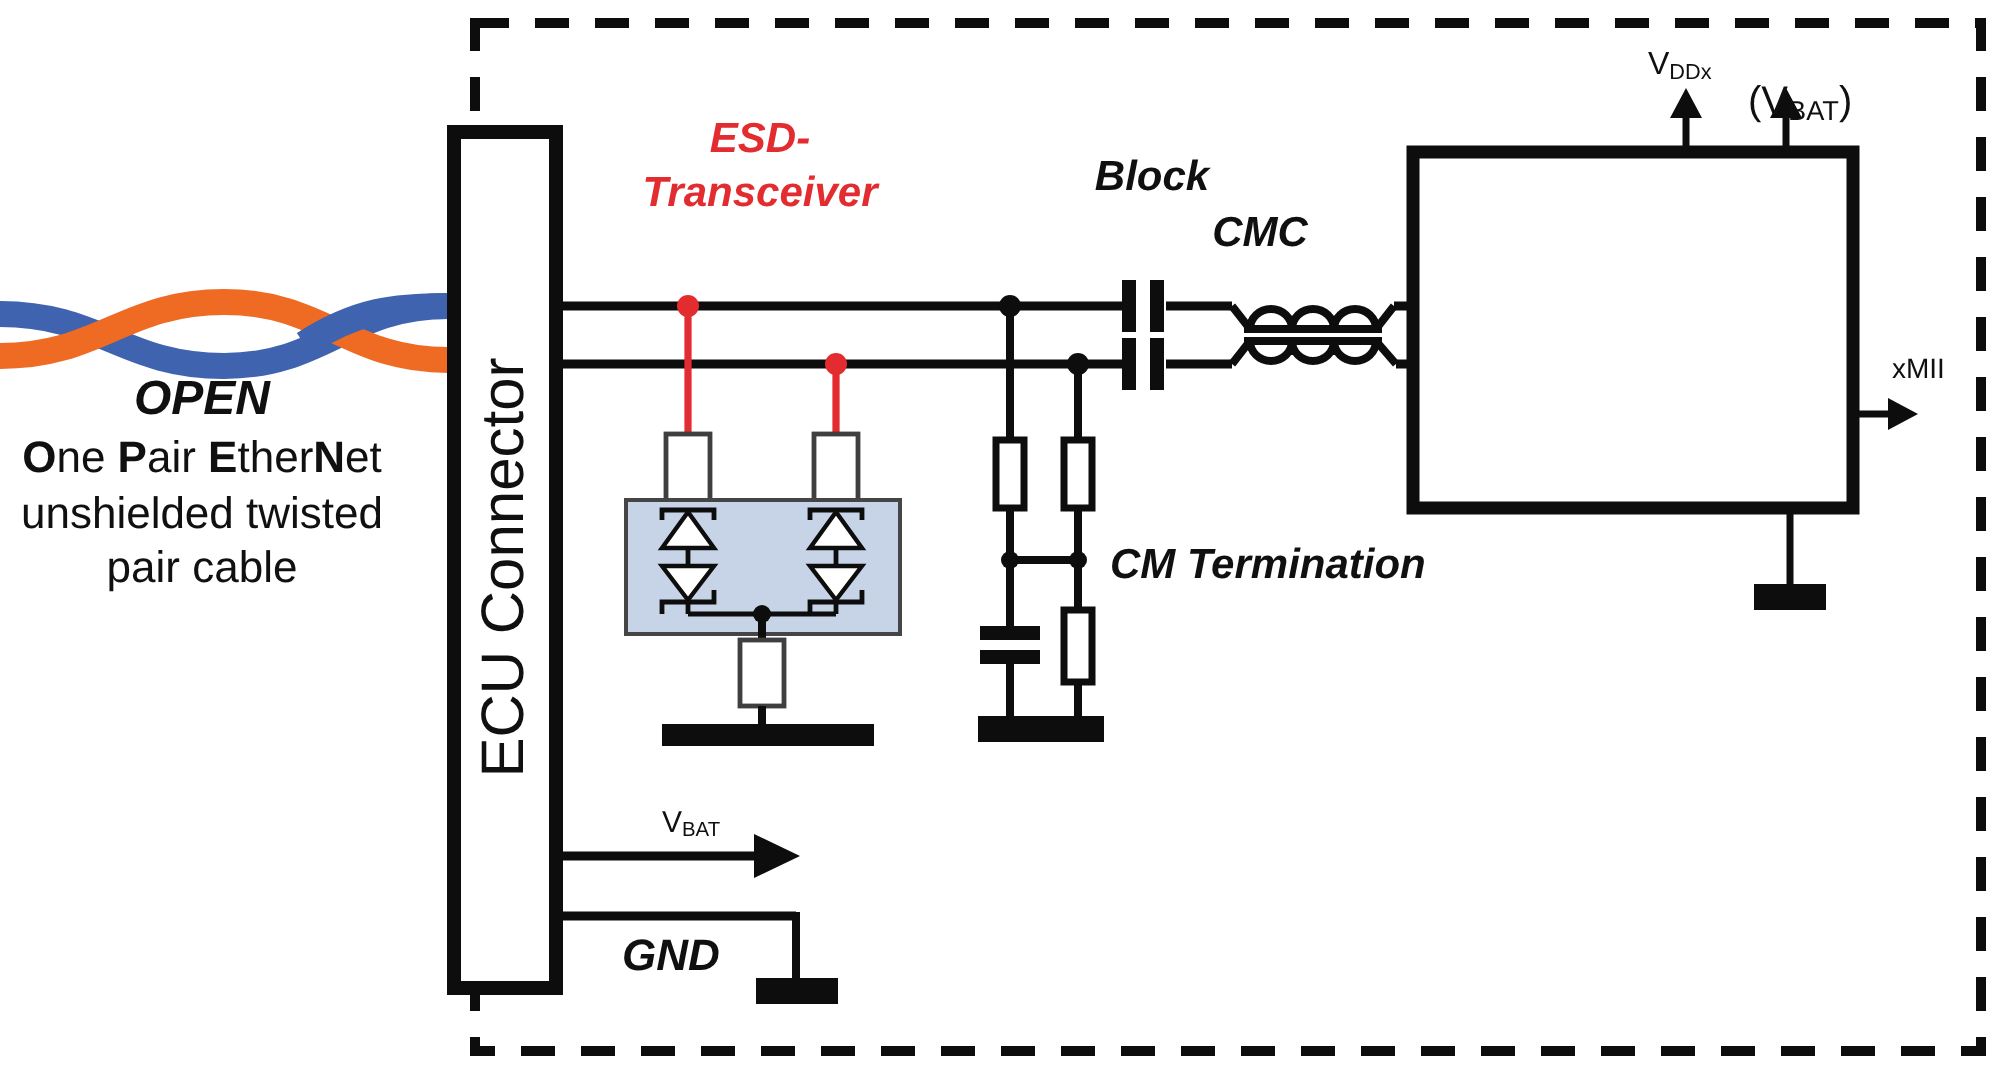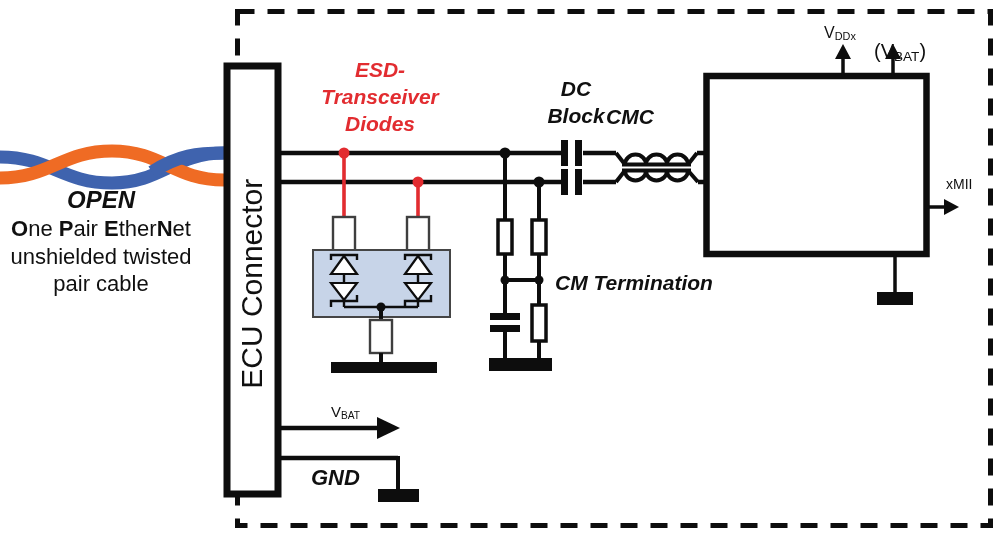--- a/index.html
+++ b/index.html
@@ -161,25 +161,23 @@
     <div class="it" style="font-size:22px"><span class="b">O</span><span>ne </span><span class="b">P</span><span>air </span><span class="b">E</span><span>ther</span><span class="b">N</span><span>et</span></div>
     <div class="it" style="font-size:22px">unshielded twisted</div>
     <div class="it" style="font-size:22px">pair cable</div>
   </div>
 
   <div class="lbl ctr" style="left:52px;top:265px;width:400px;font-size:30px;transform:rotate(-90deg)">ECU Connector</div>
 
   <div class="lbl ctr bi" style="left:295px;top:56px;width:170px;font-size:21px;line-height:27px;color:var(--red)">
     <div>ESD-</div>
     <div>Transceiver</div>
-    <div>Diodes</div>
   </div>
 
   <div class="lbl ctr bi" style="left:526px;top:75px;width:100px;font-size:21px;line-height:27px">
-    <div>DC</div>
     <div>Block</div>
   </div>
 
   <div class="lbl ctr bi" style="left:580px;top:104px;width:100px;font-size:21px">CMC</div>
 
   <div class="lbl bi" style="left:555px;top:270px;font-size:21px">CM Termination</div>
 
 
   <div class="lbl" style="left:824px;top:23px;font-size:16px"><span>V</span><span class="sub">DDx</span></div>
 

